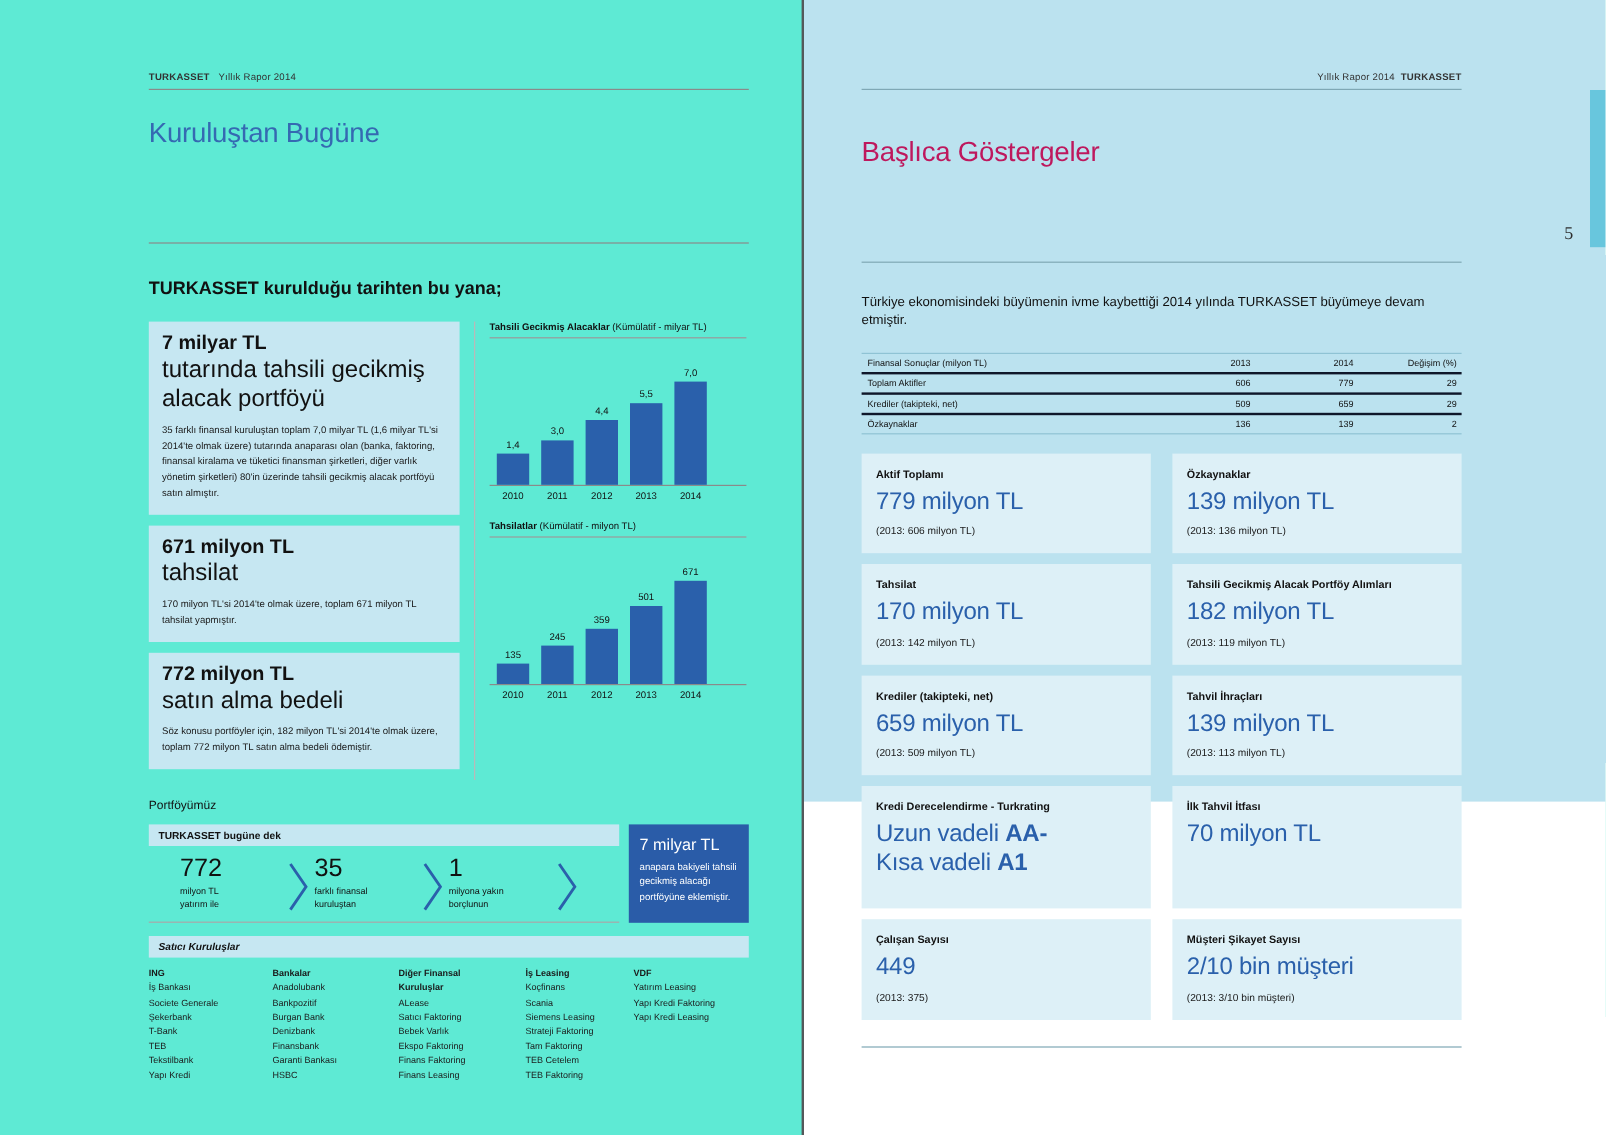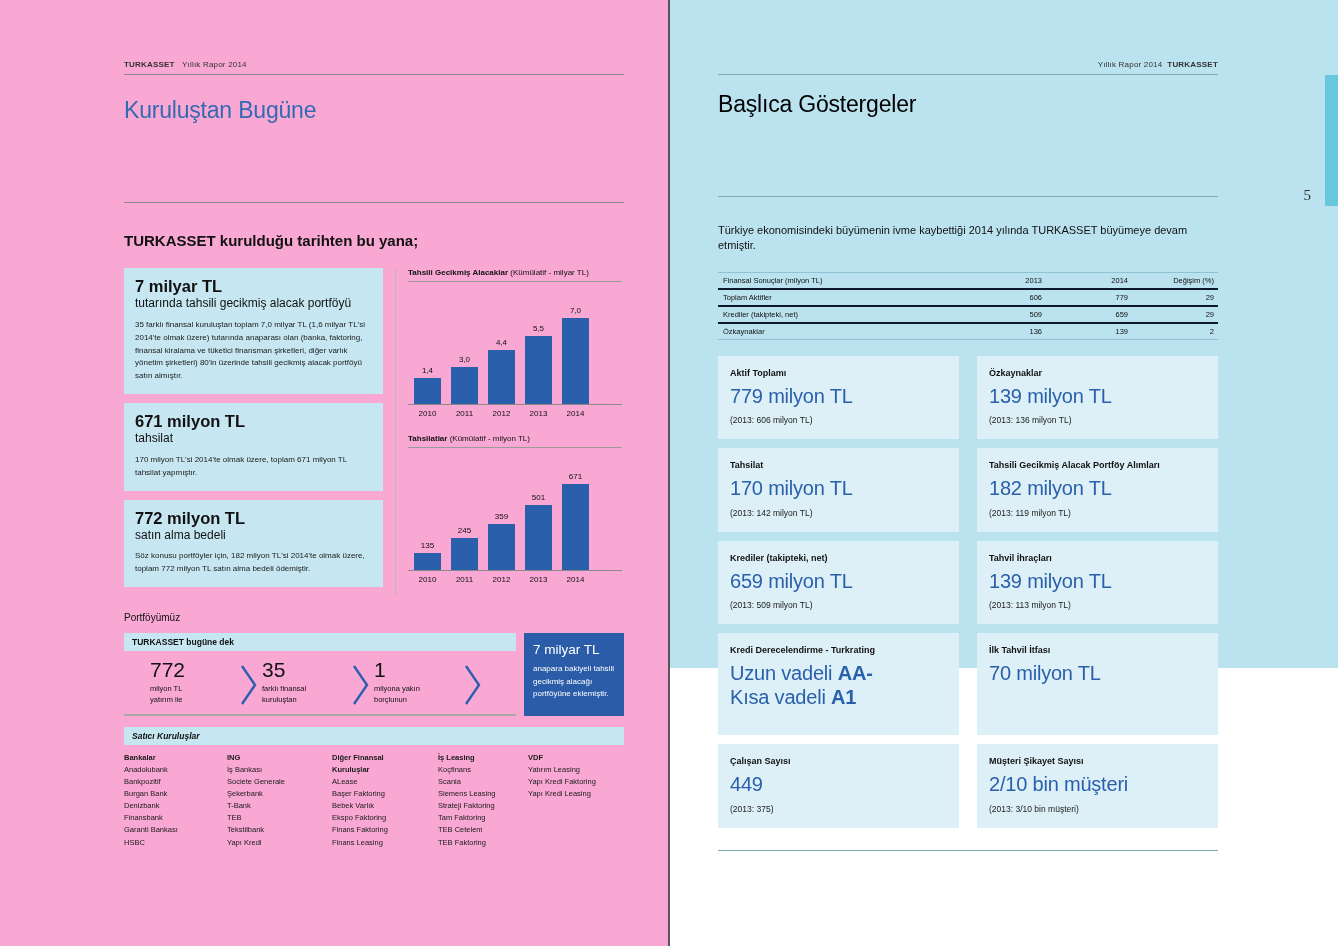--- a/index.html
+++ b/index.html
@@ -22,21 +22,21 @@
   }
   .folio {
     position: absolute; font-size: 15px; color: #2e2e2e;
     font-family: "Liberation Serif", serif;
   }
   .folio-left { left: 32px; top: 187px; }
   .folio-right { right: 27px; top: 187px; }
 
   
   .page-left {
-    position: relative; width: 670px; height: 946px; background: #f9a8d4;
+    position: relative; width: 670px; height: 946px; background: #5eead4;
   }
   .gutter {
     position: absolute; left: 668px; top: 0; width: 2px; height: 946px;
     background: #54585a;
   }
   .page-right {
     position: relative; width: 668px; height: 668px; background: #bbe2ef;
   }
 
   
@@ -63,21 +63,21 @@
   .lp-col-left { width: 259px; }
   .lp-col-right { width: 227px; margin-left: 12px; border-left: 1px solid #b9b9b9; padding-left: 12px; }
 
   .infobox {
     background: #c6e7f2; padding: 9px 11px 11px 11px; margin-bottom: 9px;
   }
   .infobox .big {
     font-size: 16.5px; font-weight: bold; color: #111; line-height: 1.15;
   }
   .infobox .sub {
-    font-size: 12px; color: #111; line-height: 1.22; font-weight: normal;
+    font-size: 20px; color: #111; line-height: 1.22; font-weight: normal;
   }
   .infobox .body {
     font-size: 8px; color: #1a1a1a; line-height: 1.62; margin-top: 8px;
   }
 
   
   .chart-block { margin-bottom: 8px; }
   .chart-title { font-size: 8px; color: #111; font-weight: bold; }
   .chart-title span { font-weight: normal; }
   .chart-rule { height: 1px; background: #9a9a9a; margin-top: 4px; }
@@ -128,21 +128,21 @@
   .scol:nth-child(1) { width: 103px; }
   .scol:nth-child(2) { width: 105px; }
   .scol:nth-child(3) { width: 106px; }
   .scol:nth-child(4) { width: 90px; }
   .scol:nth-child(5) { width: 96px; }
 
   
   .rp-inner { position: absolute; left: 48px; top: 60px; width: 500px; }
   .rp-runhead { text-align: right; margin-bottom: 5px; }
   .rp-rule { height: 1px; background: #7fa8b5; }
-  .rp-title { margin-top: 16px; color: #000000; }
+  .rp-title { margin-top: 38px; color: #be185d; }
   .rp-rule2 { margin-top: 78px; }
   .rp-intro { font-size: 11px; color: #111; line-height: 1.35; margin-top: 26px; }
 
   .fin-table { width: 500px; margin-top: 19px; font-size: 7.5px; color: #111; }
   .fin-row { display: flex; padding: 3px 4px 3px 5px; }
   .fin-row + .fin-row { border-top: 2px solid #0f172a; }
   .fin-table { border-top: 1px solid #8fc3d4; border-bottom: 1px solid #8fc3d4; }
   .fin-label { flex: 1; }
   .fin-num { width: 86px; text-align: right; }
 
@@ -329,44 +329,44 @@
         <div class="flowcard">
           <div class="t">7 milyar TL</div>
           <div class="b">anapara bakiyeli tahsili gecikmiş alacağı portföyüne eklemiştir.</div>
         </div>
       </div>
 
       <div class="sellers">
         <div class="sellers-bar">Satıcı Kuruluşlar</div>
         <div class="sellers-cols">
             <div class="scol">
+              <div class="h">ING</div>
+              <div>İş Bankası</div>
+              <div>Societe Generale</div>
+              <div>Şekerbank</div>
+              <div>T-Bank</div>
+              <div>TEB</div>
+              <div>Tekstilbank</div>
+              <div>Yapı Kredi</div>
+            </div>
+            <div class="scol">
               <div class="h">Bankalar</div>
               <div>Anadolubank</div>
               <div>Bankpozitif</div>
               <div>Burgan Bank</div>
               <div>Denizbank</div>
               <div>Finansbank</div>
               <div>Garanti Bankası</div>
               <div>HSBC</div>
             </div>
             <div class="scol">
-              <div class="h">ING</div>
-              <div>İş Bankası</div>
-              <div>Societe Generale</div>
-              <div>Şekerbank</div>
-              <div>T-Bank</div>
-              <div>TEB</div>
-              <div>Tekstilbank</div>
-              <div>Yapı Kredi</div>
-            </div>
-            <div class="scol">
               <div class="h">Diğer Finansal</div>
               <div class="h">Kuruluşlar</div>
               <div>ALease</div>
-              <div>Başer Faktoring</div>
+              <div>Satıcı Faktoring</div>
               <div>Bebek Varlık</div>
               <div>Ekspo Faktoring</div>
               <div>Finans Faktoring</div>
               <div>Finans Leasing</div>
             </div>
             <div class="scol">
               <div class="h">İş Leasing</div>
               <div>Koçfinans</div>
               <div>Scania</div>
               <div>Siemens Leasing</div>

